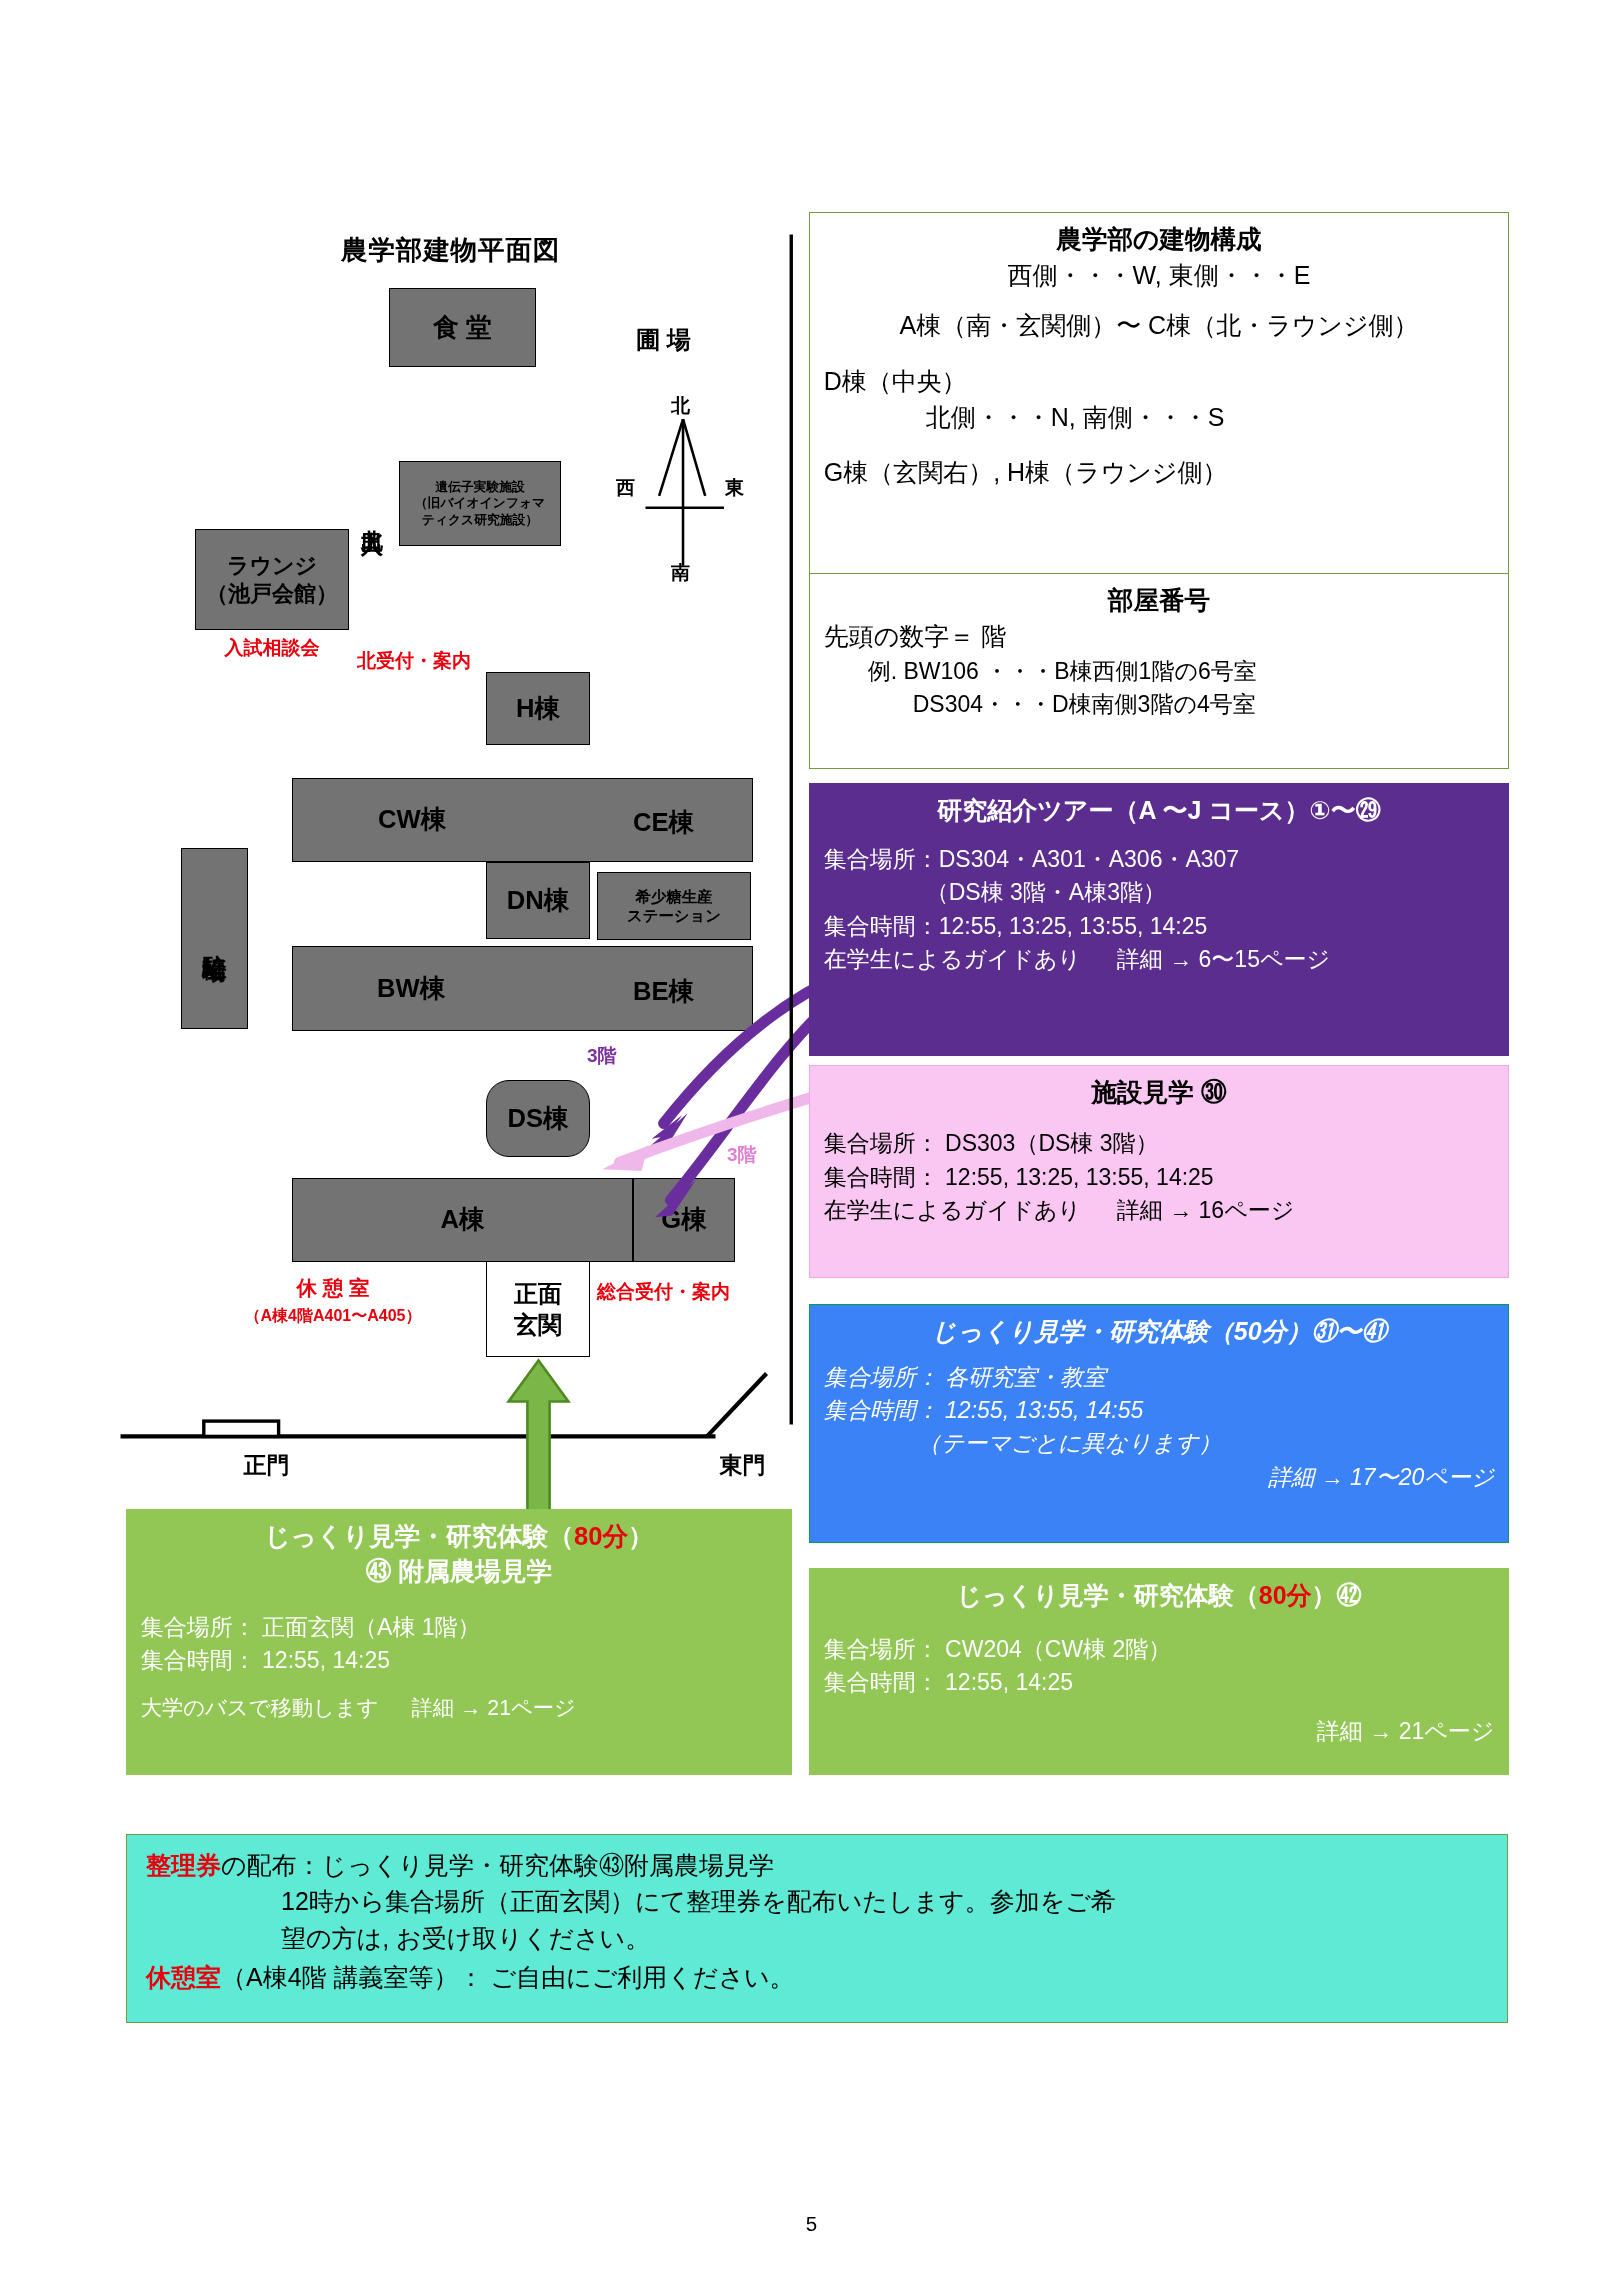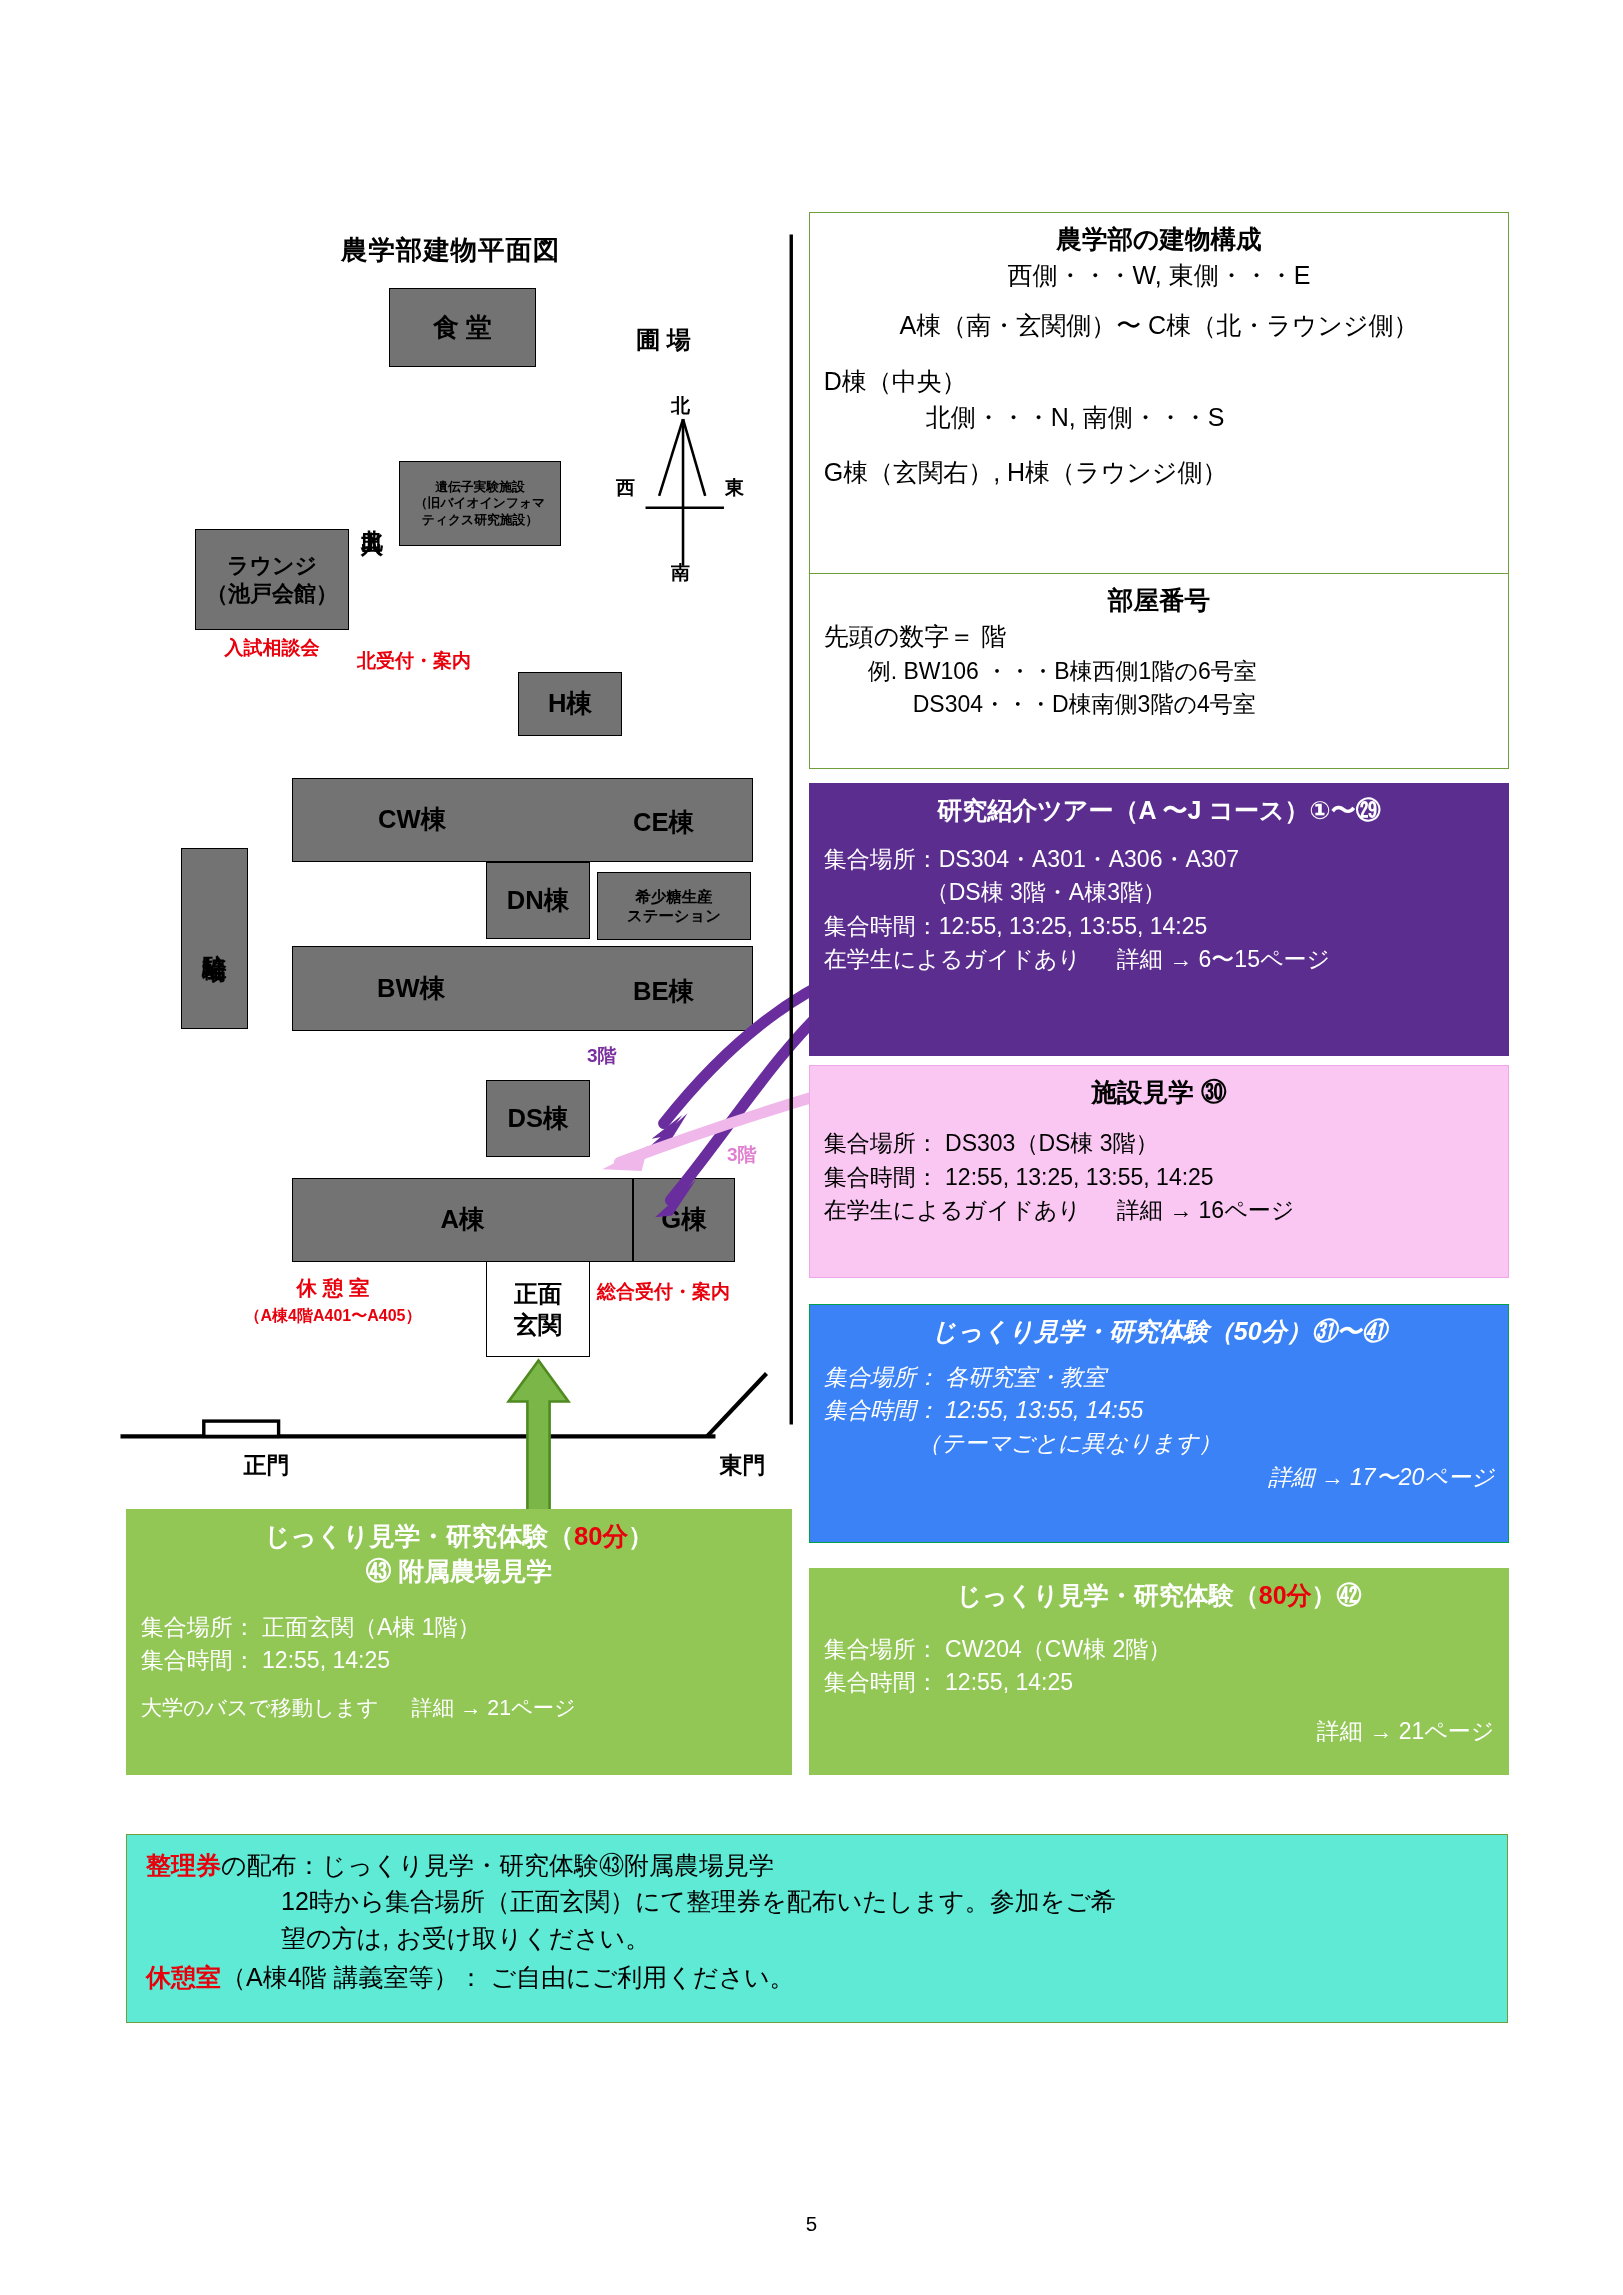--- a/index.html
+++ b/index.html
@@ -143,21 +143,21 @@
 
   <div class="abs bldg" style="left:195px; top:529px; width:154px; height:101px; font-size:22px; white-space:pre-line;">
     <span>ラウンジ
 （池戸会館）</span>
   </div>
   <div class="abs red-md" style="left:195px; top:636px; width:154px;">入試相談会</div>
 
   <div class="abs label-vert" style="left:357px; top:512px; height:145px;">北出入口</div>
   <div class="abs red-md" style="left:357px; top:649px; width:162px; text-align:left;">北受付・案内</div>
 
-  <div class="abs bldg" style="left:486px; top:672px; width:104px; height:64px;margin-left:32px;">
+  <div class="abs bldg" style="left:486px; top:672px; width:104px; height:73px;">
     <span>H棟</span>
   </div>
 
   <div class="abs bldg" style="left:292px; top:778px; width:461px; height:84px; justify-content:flex-start; padding-left:85px;">
     <span>CW棟</span>
   </div>
   <div class="abs label-plain" style="left:608px; top:806px; width:111px; font-size:25.6px;">CE棟</div>
 
   <div class="abs bldg" style="left:486px; top:862px; width:104px; height:77px;">
     <span>DN棟</span>
@@ -170,21 +170,21 @@
 
   <div class="abs bldg" style="left:292px; top:946px; width:461px; height:85px; justify-content:flex-start; padding-left:84px;">
     <span>BW棟</span>
   </div>
   <div class="abs label-plain" style="left:608px; top:975px; width:111px; font-size:25.6px;">BE棟</div>
 
   <div class="abs bldg vert" style="left:181px; top:848px; width:67px; height:181px; font-size:24px;">
     <span>駐輪場</span>
   </div>
 
-  <div class="abs bldg" style="left:486px; top:1080px; width:104px; height:77px;">
+  <div class="abs bldg" style="left:486px; top:1080px; width:104px; height:77px;border-radius:23px;">
     <span>DS棟</span>
   </div>
   <div class="abs purple-lab" style="left:587px; top:1043px;">3階</div>
   <div class="abs" style="left:727px; top:1142px; color:#e07fd0; font-weight:700; font-size:19px;">3階</div>
 
   <div class="abs bldg" style="left:292px; top:1178px; width:341px; height:84px;">
     <span>A棟</span>
   </div>
 
   <div class="abs bldg" style="left:633px; top:1178px; width:102px; height:84px;">

